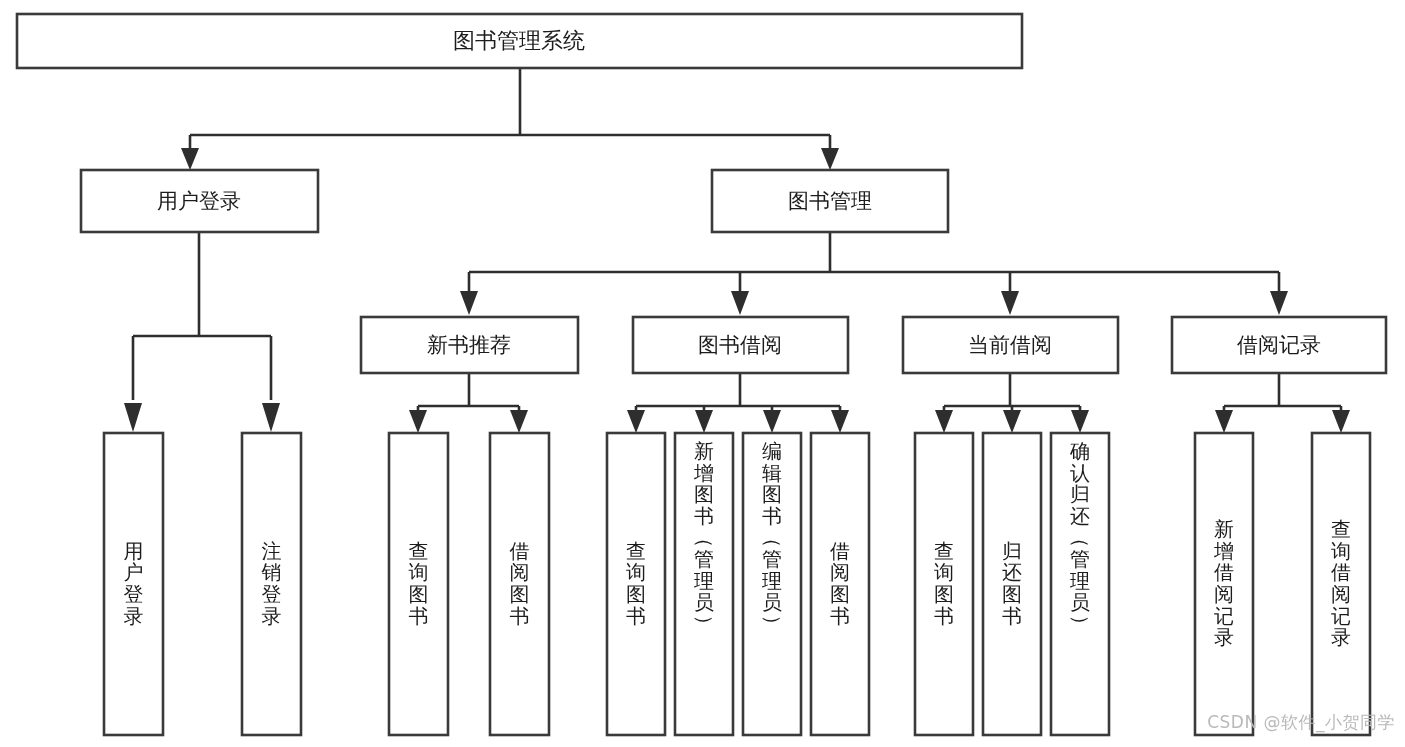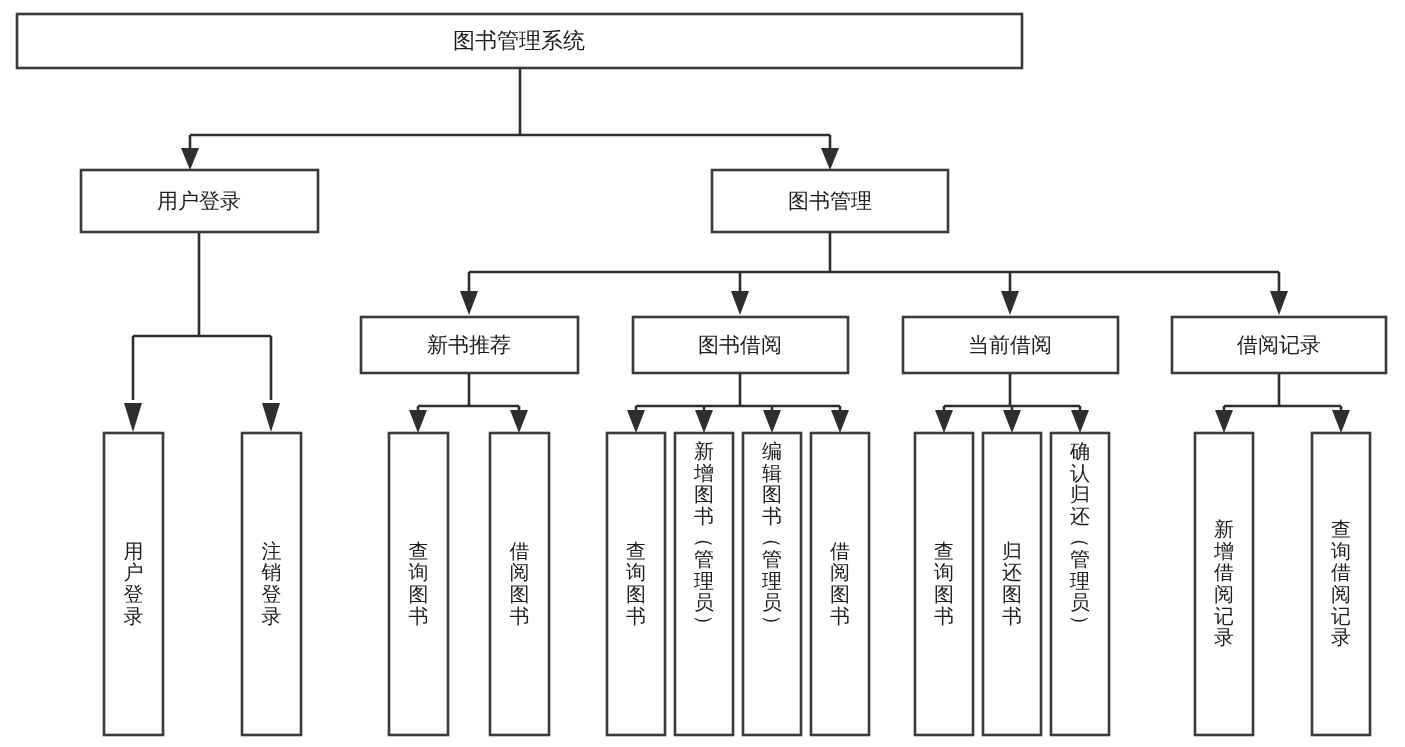--- a/index.html
+++ b/index.html
@@ -302,14 +302,15 @@
   </div>
   <div class="vlabel" style="left:1312px; top:433px; width:58px; height:302px;">
     <span>查</span>
     <span>询</span>
     <span>借</span>
     <span>阅</span>
     <span>记</span>
     <span>录</span>
   </div>
 
+  <div class="watermark">CSDN @软件_小贺同学</div>
 
 </div>
 
 </body></html>

